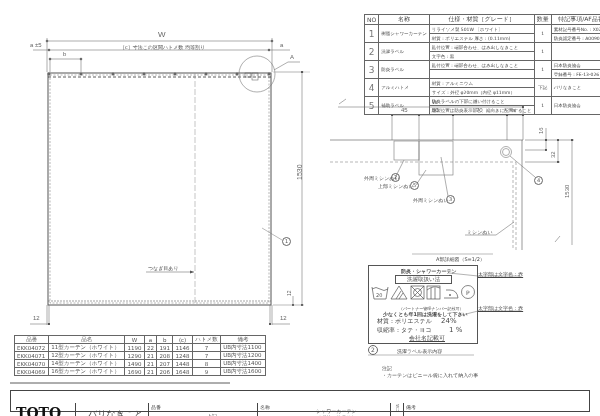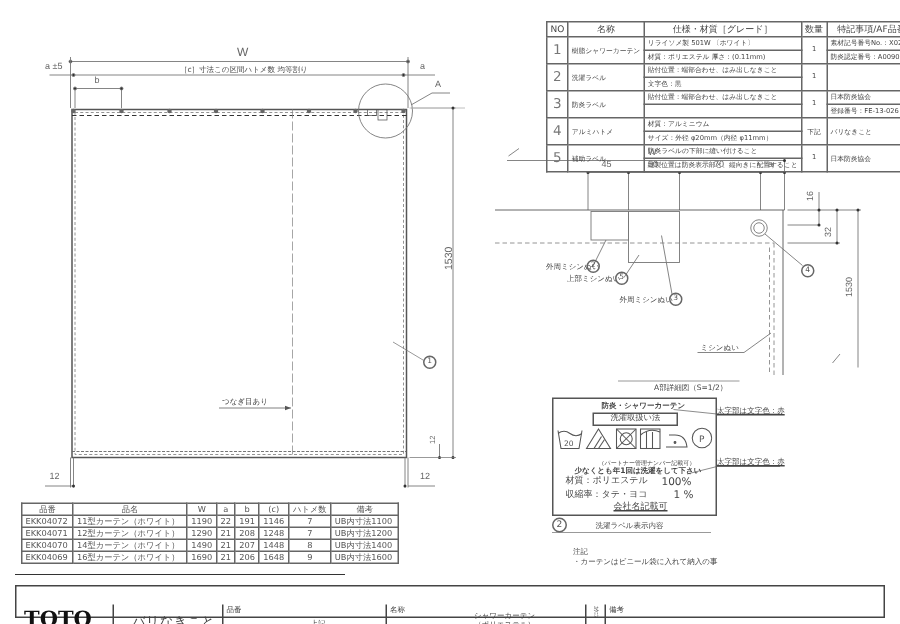--- a/index.html
+++ b/index.html
@@ -271,21 +271,21 @@
         <circle cx="79" cy="11" r="0.6" fill="#555"></circle>
       </g>
     <g fill="none" stroke="#555" stroke-width="0.7">
         <circle cx="97" cy="8" r="6.5"></circle>
         <text x="95" y="10.5" font-size="6" fill="#555" stroke="none">P</text>
       </g>
   </svg>
   <div class="t" style="left:30px;top:40px;font-size:4px;">（パートナー管理ナンバー記載可）</div>
   <div class="t" style="left:14px;top:45px;font-weight:bold;">少なくとも年1回は洗濯をして下さい</div>
   <div class="t" style="left:8px;top:51px;font-size:6px;line-height:8px;">材質：ポリエステル</div>
-  <div class="t" style="left:72px;top:51px;font-size:7px;line-height:8px;">100%</div>
+  <div class="t" style="left:72px;top:51px;font-size:7px;line-height:8px;">24%</div>
   <div class="t" style="left:8px;top:60px;font-size:6px;line-height:8px;">収縮率：タテ・ヨコ</div>
   <div class="t" style="left:80px;top:60px;font-size:7px;line-height:8px;">1 %</div>
   <div class="t" style="left:40px;top:68px;font-size:6px;line-height:8px;text-decoration:underline;">会社名記載可</div>
 </div>
 <div class="t" style="left:478px;top:271px;text-decoration:underline;">太字部は文字色：赤</div>
 <div class="t" style="left:478px;top:305px;text-decoration:underline;">太字部は文字色：赤</div>
 <div class="circle" style="left:368px;top:345px;width:8px;height:8px;line-height:8px;">2</div>
 <div class="t" style="left:397px;top:348px;">洗濯ラベル表示内容</div>
 
 <div class="t" style="left:382px;top:365px;">注記</div>

